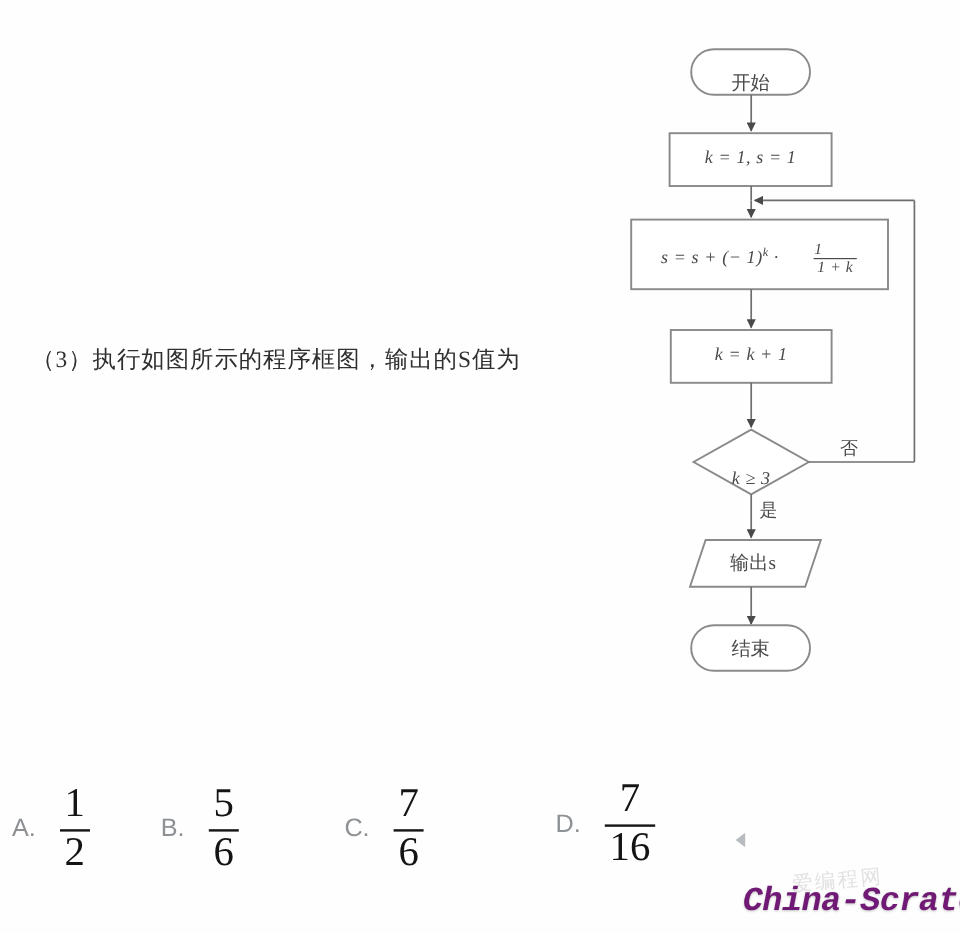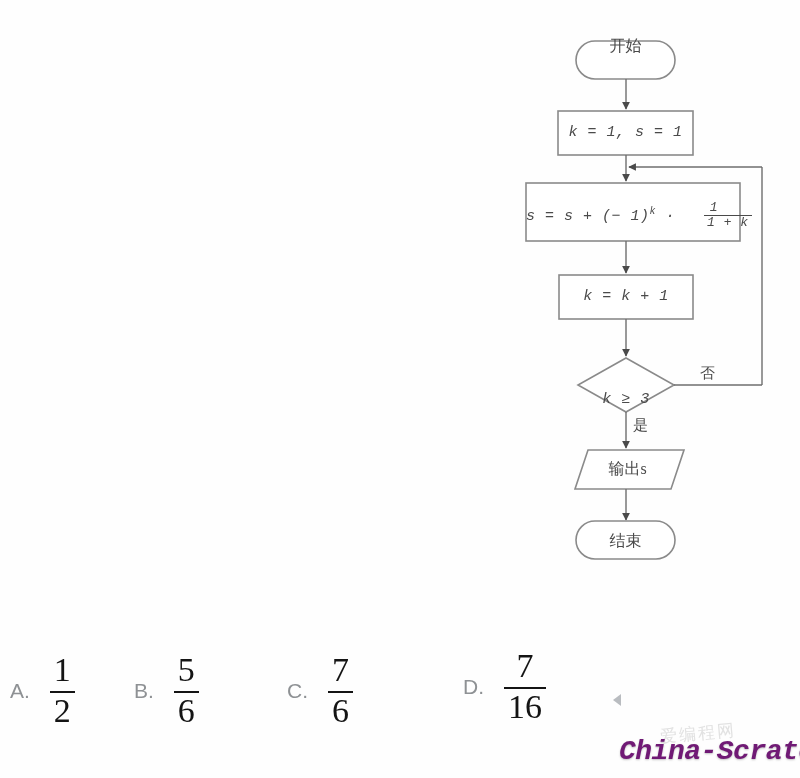--- a/index.html
+++ b/index.html
@@ -45,21 +45,21 @@
     position: absolute;
     color: #4a4a4a;
     white-space: nowrap;
     text-align: center;
   }
   .fc-cjk {
     font-family: "Liberation Serif", "DejaVu Serif", serif;
     font-size: 16px;
   }
   .fc-math {
-    font-family: Liberation Mono, monospace;
+    font-family: Liberation Serif, serif;
     font-style: italic;
     font-size: 15px;
     letter-spacing: 0.5px;
   }
   .branch-label {
     position: absolute;
     font-family: "Liberation Serif", "DejaVu Serif", serif;
     font-size: 15px;
     color: #4a4a4a;
   }
@@ -156,20 +156,21 @@
     letter-spacing: 2px;
     white-space: nowrap;
     transform: rotate(-5deg);
   }
 </style>
 </head>
 <body>
 
 <div id="page">
 
+  <div class="question-line">（3）执行如图所示的程序框图，输出的S值为</div>
 
   <svg id="flow" viewBox="0 0 800 600" xmlns="http://www.w3.org/2000/svg">
     <defs>
       <marker id="arrow" viewBox="0 0 10 10" refX="9" refY="5" markerWidth="5.5" markerHeight="5.5" orient="auto-start-reverse">
         <path d="M 0 0 L 10 5 L 0 10 z" fill="#4a4a4a"></path>
       </marker>
     </defs>
 
     <rect x="576" y="41" width="99" height="38" rx="19" ry="19" fill="#ffffff" stroke="#8a8a8a" stroke-width="1.6"></rect>
 
@@ -199,21 +200,21 @@
 
     <line x1="626" y1="412" x2="626" y2="448" stroke="#6e6e6e" stroke-width="1.4" marker-end="url(#arrow)"></line>
 
     <polygon points="588,450 684,450 671,489 575,489" fill="#ffffff" stroke="#8a8a8a" stroke-width="1.6"></polygon>
 
     <line x1="626" y1="489" x2="626" y2="520" stroke="#6e6e6e" stroke-width="1.4" marker-end="url(#arrow)"></line>
 
     <rect x="576" y="521" width="99" height="38" rx="19" ry="19" fill="#ffffff" stroke="#8a8a8a" stroke-width="1.6"></rect>
   </svg>
 
-  <div class="fc-label fc-cjk" style="left:576px; top:36px; width:99px;">开始</div>
+  <div class="fc-label fc-cjk" style="left:576px; top:59px; width:99px;">开始</div>
 
   <div class="fc-label fc-math" style="left:558px; top:124px; width:135px;">k = 1, s = 1</div>
 
   <div class="fc-label fc-math" style="left:526px; top:202px; width:214px;">
     <span>s = s + (− 1)</span><span class="sup">k</span>
     <span>·</span><span class="frac"><span class="num">1</span><span class="den">1 + k</span></span>
   </div>
 
   <div class="fc-label fc-math" style="left:559px; top:288px; width:134px;">k = k + 1</div>
 

